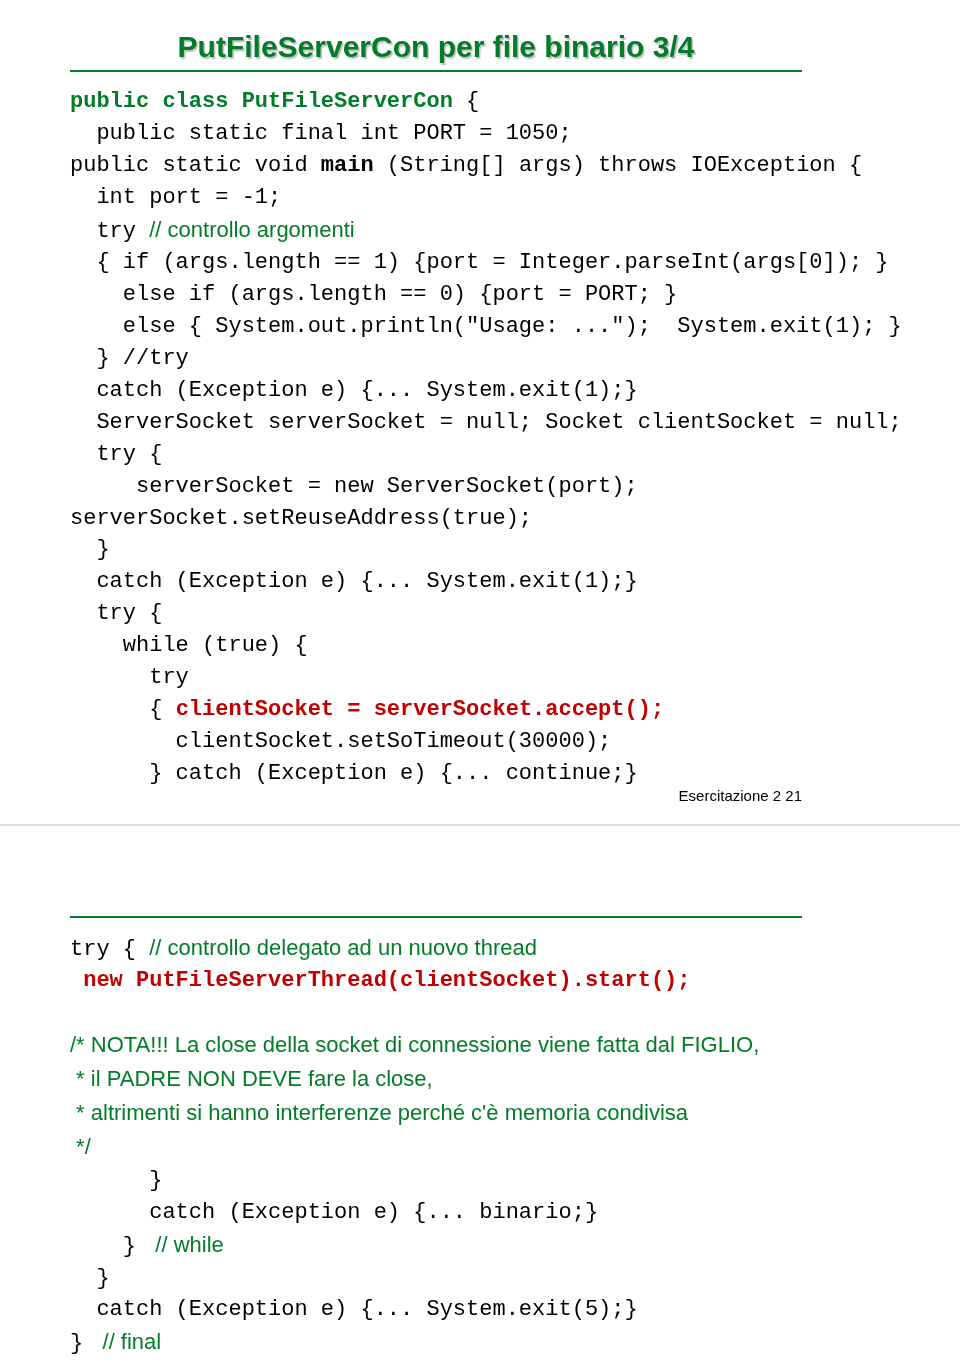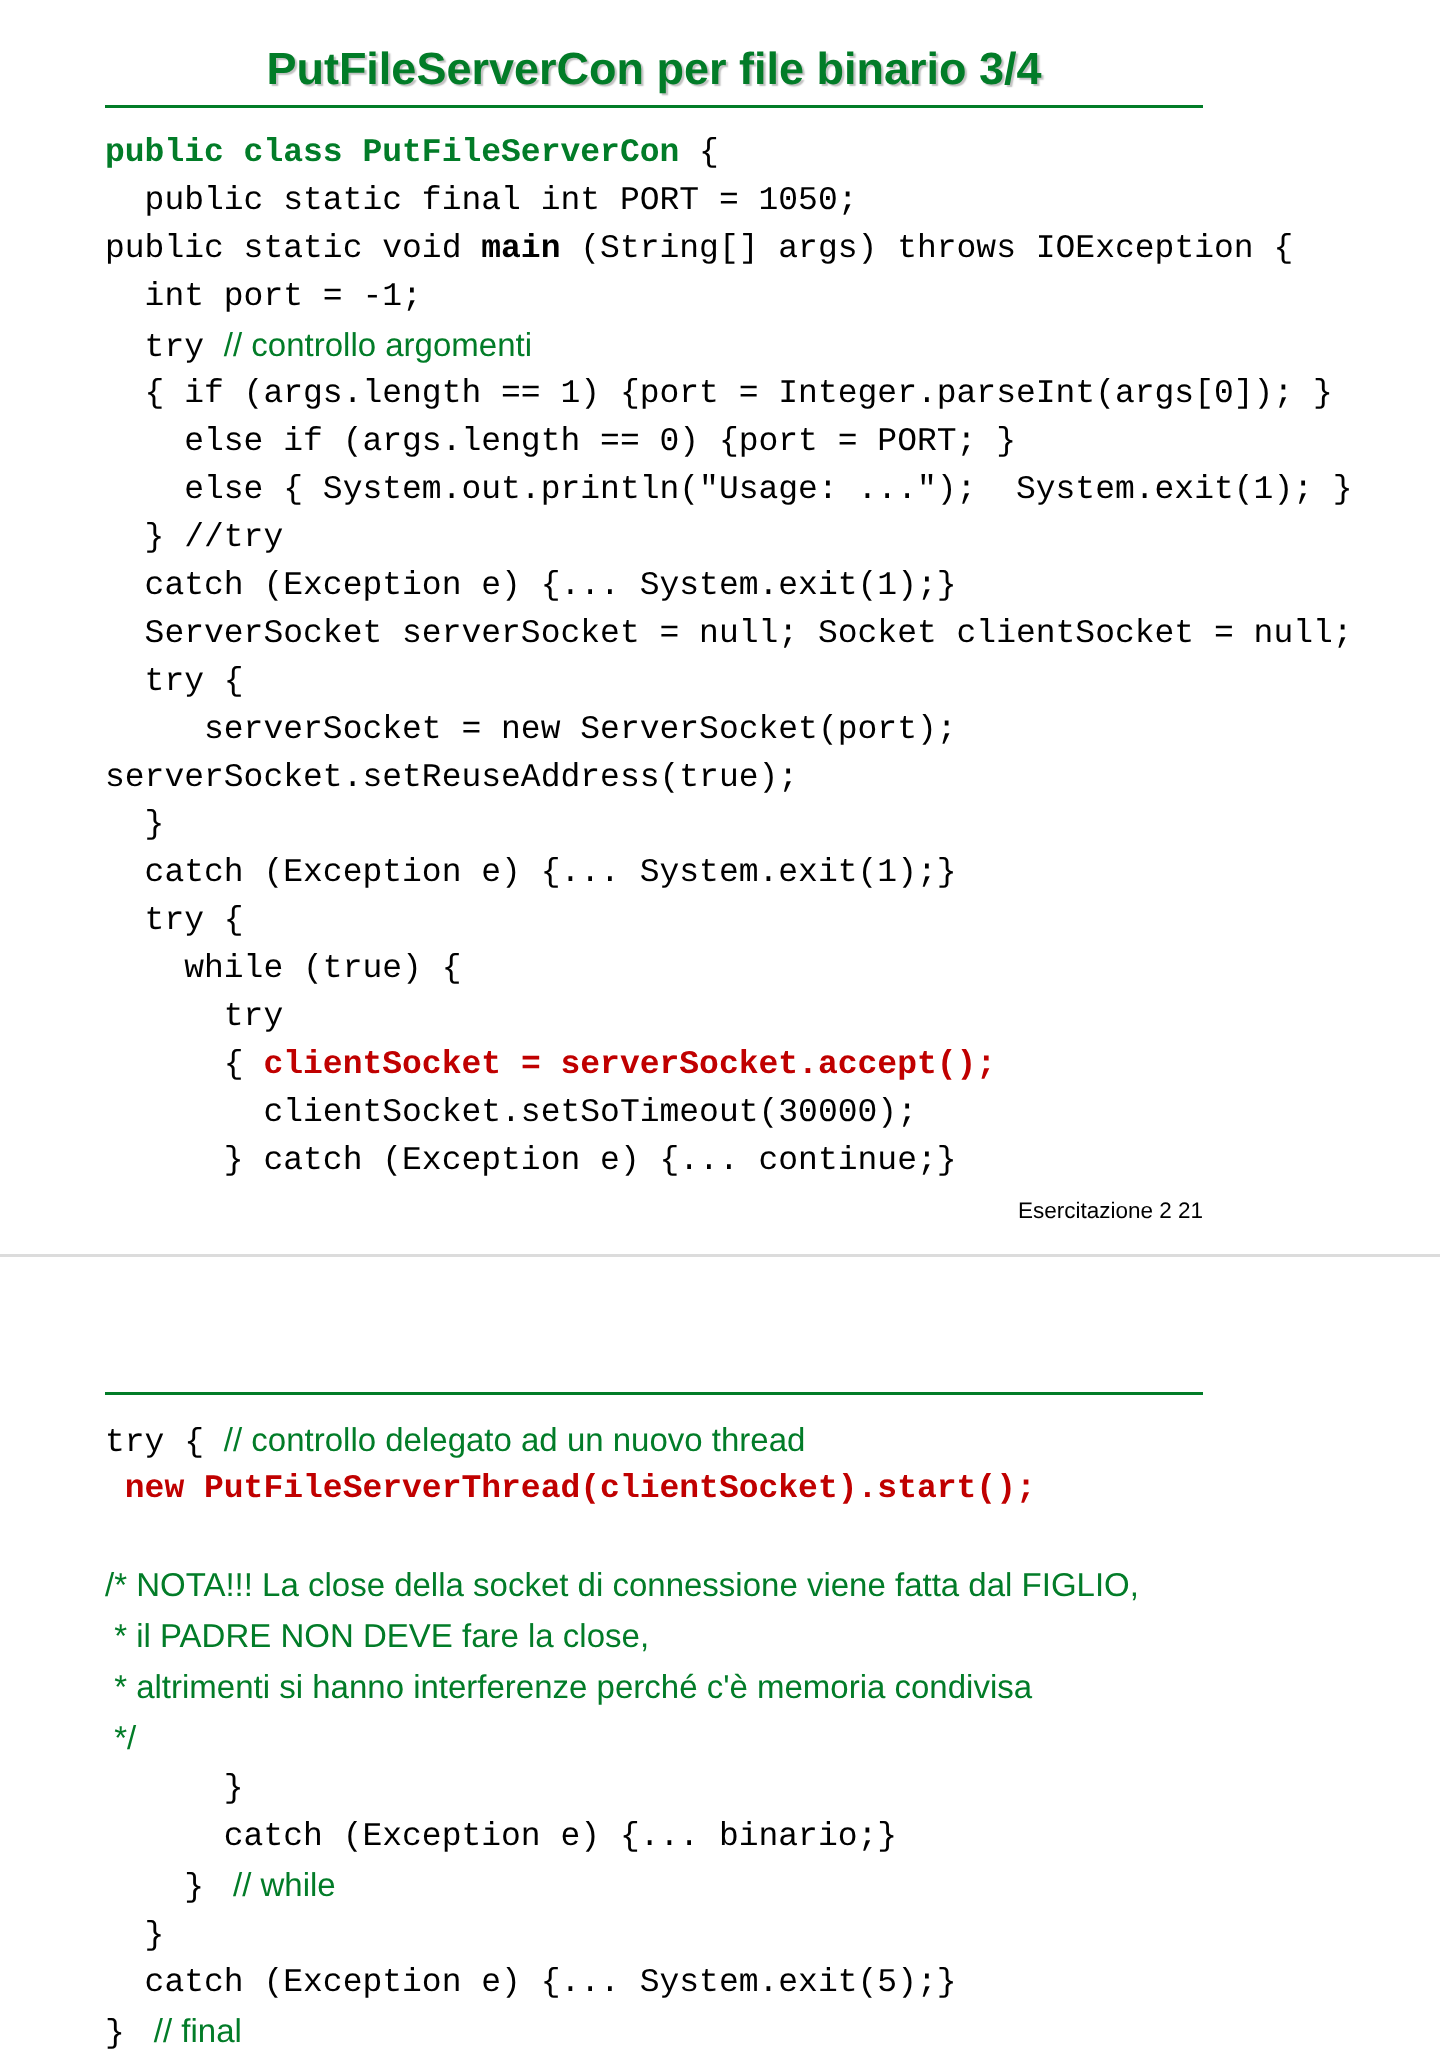--- a/index.html
+++ b/index.html
@@ -4,21 +4,21 @@
 <style>
   body {
     margin: 0;
     padding: 0;
     font-family: Arial, Helvetica, sans-serif;
     background: #fff;
     width: 960px;
   }
   .slide {
     width: 872px;
-    padding: 30px 70px 46px 70px;
+    padding: 30px 70px 34px 70px;
     box-sizing: border-box;
     position: relative;
   }
   .slide-title {
     font-size: 30px;
     font-weight: bold;
     color: #027c28;
     text-align: center;
     text-shadow: 1.5px 1.5px 1px rgba(0,0,0,0.25);
     margin-bottom: 6px;

